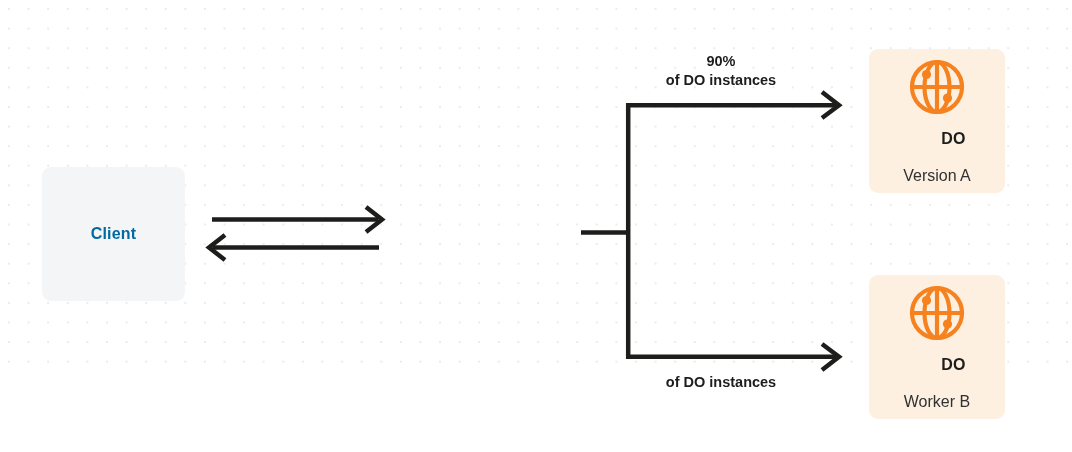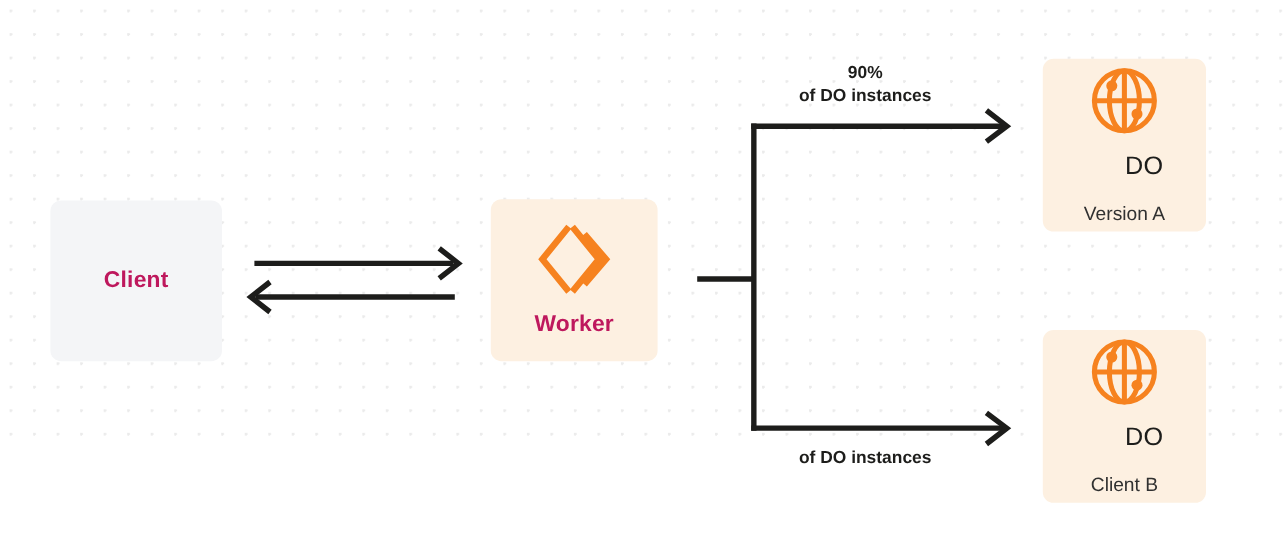--- a/index.html
+++ b/index.html
@@ -60,30 +60,30 @@
 
   .node-do-b {
     left: 869px;
     top: 275px;
     width: 136px;
     height: 144px;
     background-color: #fdf0e1;
   }
 
   .node-title {
-    font-size: 19px;
+    font-size: 16px;
     font-weight: bold;
-    color: #be185d;
+    color: #0369a1;
     letter-spacing: 0.2px;
     line-height: 1.1;
   }
 
   .node-title-small {
-    font-size: 21px;
-    font-weight: normal;
+    font-size: 16px;
+    font-weight: bold;
     color: #1d1d1b;
     letter-spacing: 0.2px;
     line-height: 1.15;
     margin-left: 33px;
   }
 
   .node-subtitle {
     font-size: 16px;
     font-weight: normal;
     color: #313131;
@@ -176,33 +176,20 @@
   </div>
 
   <div class="edge-label edge-label-bottom">
     <div>of DO instances</div>
   </div>
 
   <div class="node node-client">
     <div class="node-title">Client</div>
   </div>
 
-  <div class="node node-worker">
-    <span class="node-icon icon-worker">
-      <svg width="64" height="62" viewBox="0 0 64 62" xmlns="http://www.w3.org/2000/svg">
-
-        <polyline points="27,4 5,31 27,58" fill="none" stroke="#f6821f" stroke-width="5.4" stroke-linecap="butt" stroke-linejoin="miter"></polyline>
-
-        <polyline points="30,4 52,31 30,58" fill="none" stroke="#f6821f" stroke-width="5.4" stroke-linecap="butt" stroke-linejoin="miter"></polyline>
-
-        <polyline points="40,10 58,31 40,52" fill="none" stroke="#f6821f" stroke-width="5.4" stroke-linecap="butt" stroke-linejoin="miter"></polyline>
-      </svg>
-    </span>
-    <div class="node-title">Worker</div>
-  </div>
 
   <div class="node node-do-a">
     <span class="node-icon icon-do">
       <svg width="62" height="62" viewBox="0 0 62 62" xmlns="http://www.w3.org/2000/svg">
         <g fill="none" stroke="#f6821f" stroke-width="4.2">
           <circle cx="31" cy="31" r="25"></circle>
           <line x1="31" y1="6" x2="31" y2="56"></line>
           <line x1="7" y1="31" x2="55" y2="31"></line>
           <ellipse cx="31" cy="31" rx="12.5" ry="25"></ellipse>
         </g>
@@ -221,16 +208,16 @@
           <circle cx="31" cy="31" r="25"></circle>
           <line x1="31" y1="6" x2="31" y2="56"></line>
           <line x1="7" y1="31" x2="55" y2="31"></line>
           <ellipse cx="31" cy="31" rx="12.5" ry="25"></ellipse>
         </g>
         <circle cx="20.5" cy="18.5" r="4.6" fill="#f6821f"></circle>
         <circle cx="41.5" cy="42" r="4.6" fill="#f6821f"></circle>
       </svg>
     </span>
     <div class="node-title-small">DO</div>
-    <div class="node-subtitle">Client B</div>
+    <div class="node-subtitle">Worker B</div>
   </div>
 
 </div>
 
 </body></html>

